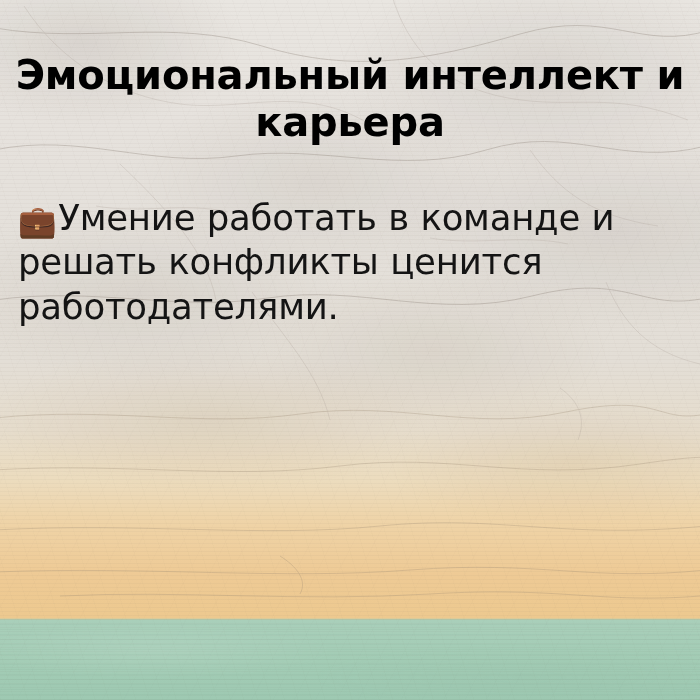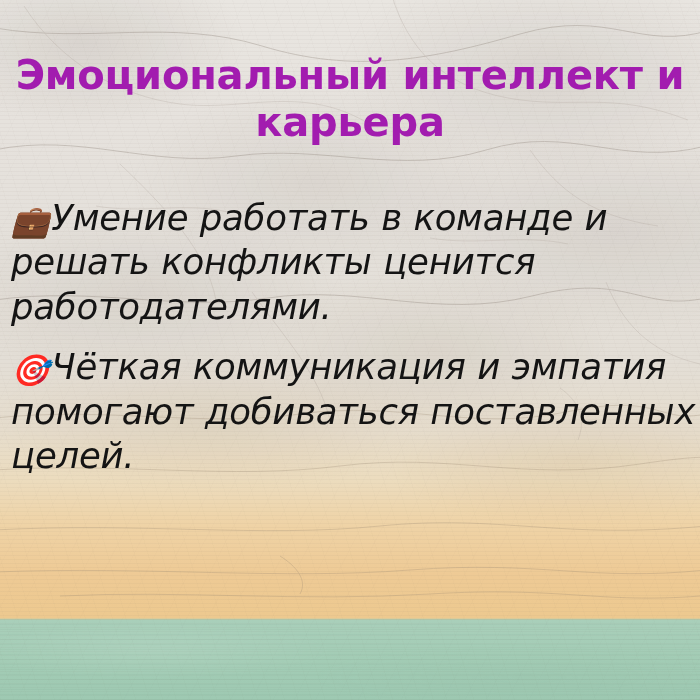--- a/index.html
+++ b/index.html
@@ -115,41 +115,40 @@
   .title {
     position: absolute;
     top: 52px;
     left: 14px;
     right: 14px;
     margin: 0;
     text-align: center;
     font-size: 40px;
     font-weight: 700;
     line-height: 1.18;
-    color: #a21caf;
+    color: #000000;
     letter-spacing: -0.2px;
   }
 
   .bullets {
     position: absolute;
     top: 196px;
     left: 0px;
     width: 700px;
   }
 
   .bullet {
     font-size: 35.5px;
     font-weight: 400;
     line-height: 1.25;
     color: #141414;
-    margin: 0 0 16px 11px;
+    margin: 0 0 16px 18px;
     padding: 0 4px 0 0;
     letter-spacing: -0.25px;
     word-spacing: 0.5px;
-    font-style: italic;
   }
   .bullet:last-child { margin-bottom: 0; }
 
   .bullet-icon {
     display: inline-block;
     margin-right: 2px;
     font-size: 31px;
     line-height: 1;
     vertical-align: -2px;
     color: #1a1a1a;
@@ -192,19 +191,16 @@
 
     <h1 class="title">Эмоциональный интеллект и карьера</h1>
 
     <div class="bullets">
 
       <p class="bullet">
         <span class="bullet-icon">💼</span><span>Умение работать в команде и решать конфликты ценится работодателями.</span>
       </p>
 
 
-      <p class="bullet">
-        <span class="bullet-icon">🎯</span><span>Чёткая коммуникация и эмпатия помогают добиваться поставленных целей.</span>
-      </p>
 
     </div>
   </div>
 </div>
 
 </body></html>

